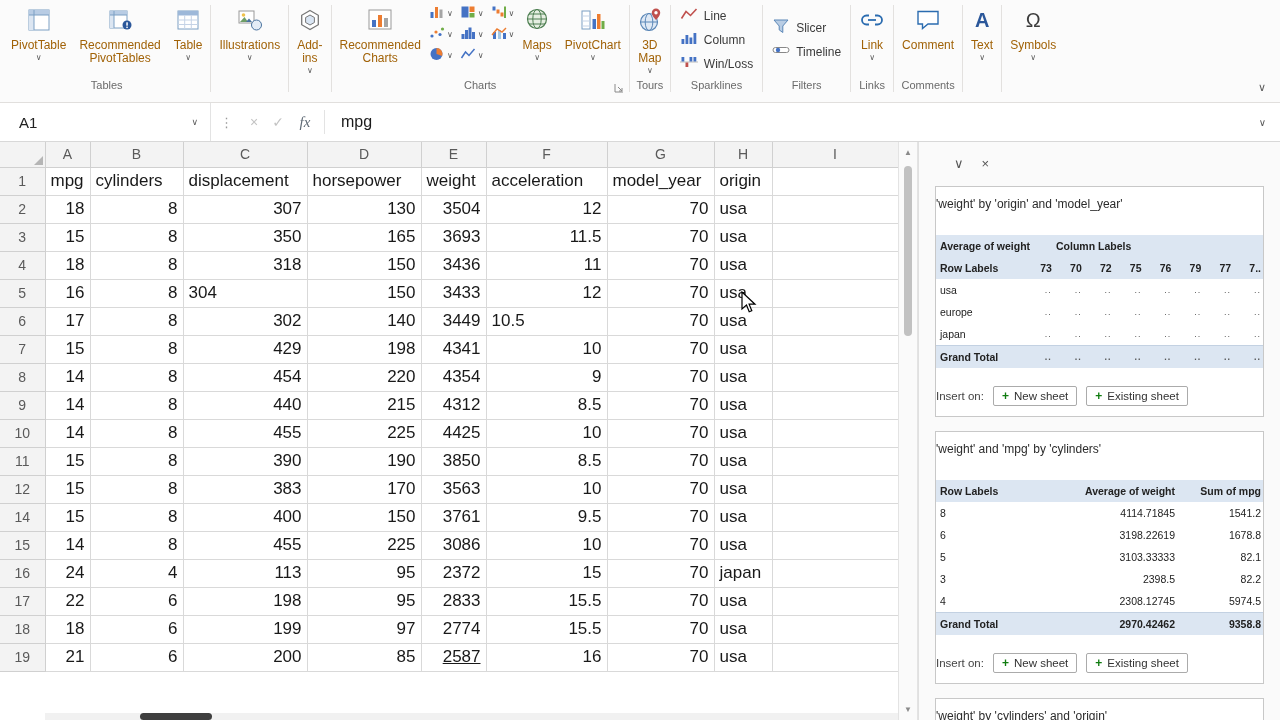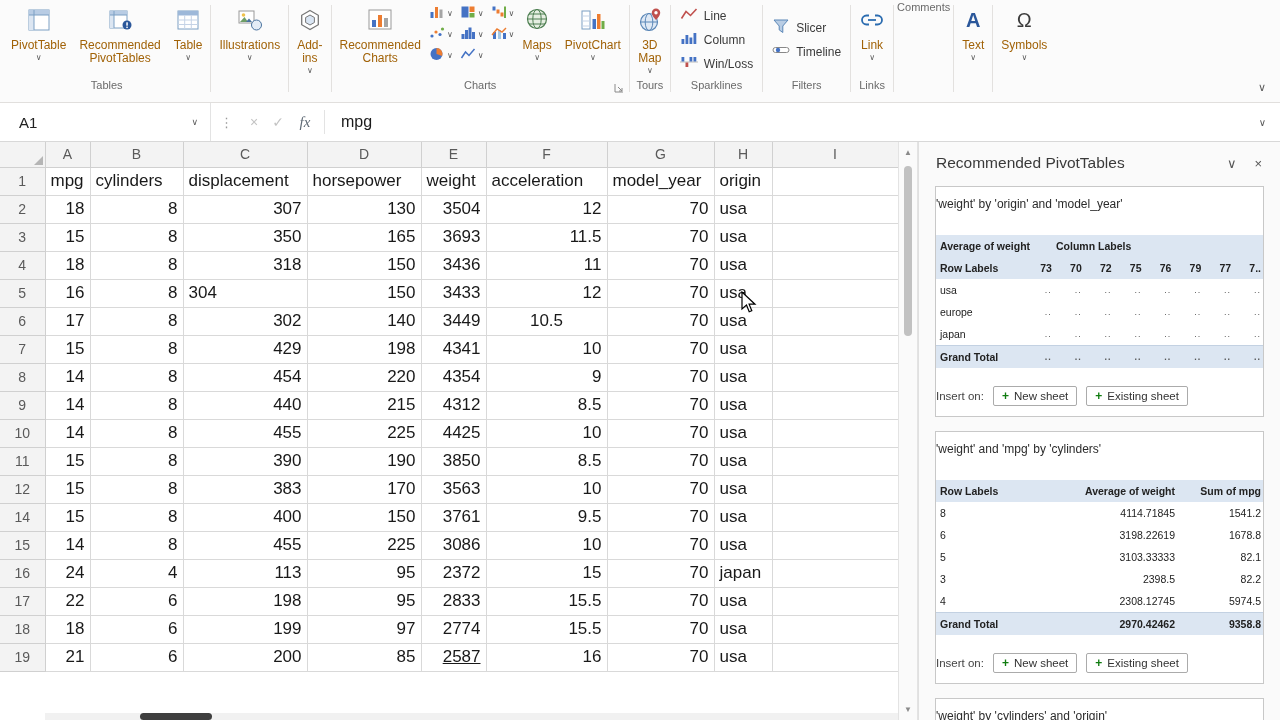--- a/index.html
+++ b/index.html
@@ -410,20 +410,30 @@
         <span class="blabel">Link</span>
         <span class="chev">∨</span>
       </div>
     </div>
     <div class="rlabel">Links</div>
   </div>
 
   <div class="rsep"></div>
 
   <div class="rgroup">
+    <div class="rbtns">
+      <div class="bigbtn">
+        <span class="ico">
+          <svg width="26" height="24" viewBox="0 0 26 24">
+              <path d="M3 3.5h20v12.5H13l-5.5 4.5v-4.5H3z" fill="#fff" stroke="#2b6cb0" stroke-width="1.4"></path>
+            </svg>
+        </span>
+        <span class="blabel">Comment</span>
+      </div>
+    </div>
     <div class="rlabel">Comments</div>
   </div>
 
   <div class="rsep"></div>
 
   <div class="rgroup">
     <div class="rbtns">
       <div class="bigbtn">
         <span class="ico texticon">A</span>
         <span class="blabel">Text</span>
@@ -552,21 +562,21 @@
           <td class="gcell">usa</td>
           <td class="gcell"></td>
         </tr>
         <tr>
           <th class="rowhdr">6</th>
           <td class="gcell" style="text-align: right;">17</td>
           <td class="gcell" style="text-align: right;">8</td>
           <td class="gcell" style="text-align: right;">302</td>
           <td class="gcell" style="text-align: right;">140</td>
           <td class="gcell" style="text-align: right;">3449</td>
-          <td class="gcell" style="text-align: center;">10.5</td>
+          <td class="gcell" style="text-align: left;">10.5</td>
           <td class="gcell" style="text-align: right;">70</td>
           <td class="gcell">usa</td>
           <td class="gcell"></td>
         </tr>
         <tr>
           <th class="rowhdr">7</th>
           <td class="gcell" style="text-align: right;">15</td>
           <td class="gcell" style="text-align: right;">8</td>
           <td class="gcell" style="text-align: right;">429</td>
           <td class="gcell" style="text-align: right;">198</td>
@@ -717,21 +727,20 @@
   <div class="vs-thumb"></div>
   <span class="vs-arrow vs-down">▼</span>
 </div>
 
 <div class="hscroll">
   <div class="hthumb"></div>
 </div>
 
 <div class="pane">
   <div class="pane-head">
-    <span class="pane-title">Recommended PivotTables</span>
     <span class="pane-chev">∨</span>
     <span class="pane-close">×</span>
   </div>
 
   <div class="card">
     <div class="card-caption">'weight' by 'origin' and 'model_year'</div>
     <div class="pv" id="pv1">
         <div class="pv-row pv-hdr">
           <span class="pv-corner">Average of weight</span>
           <span class="pv-collab">Column Labels</span>

